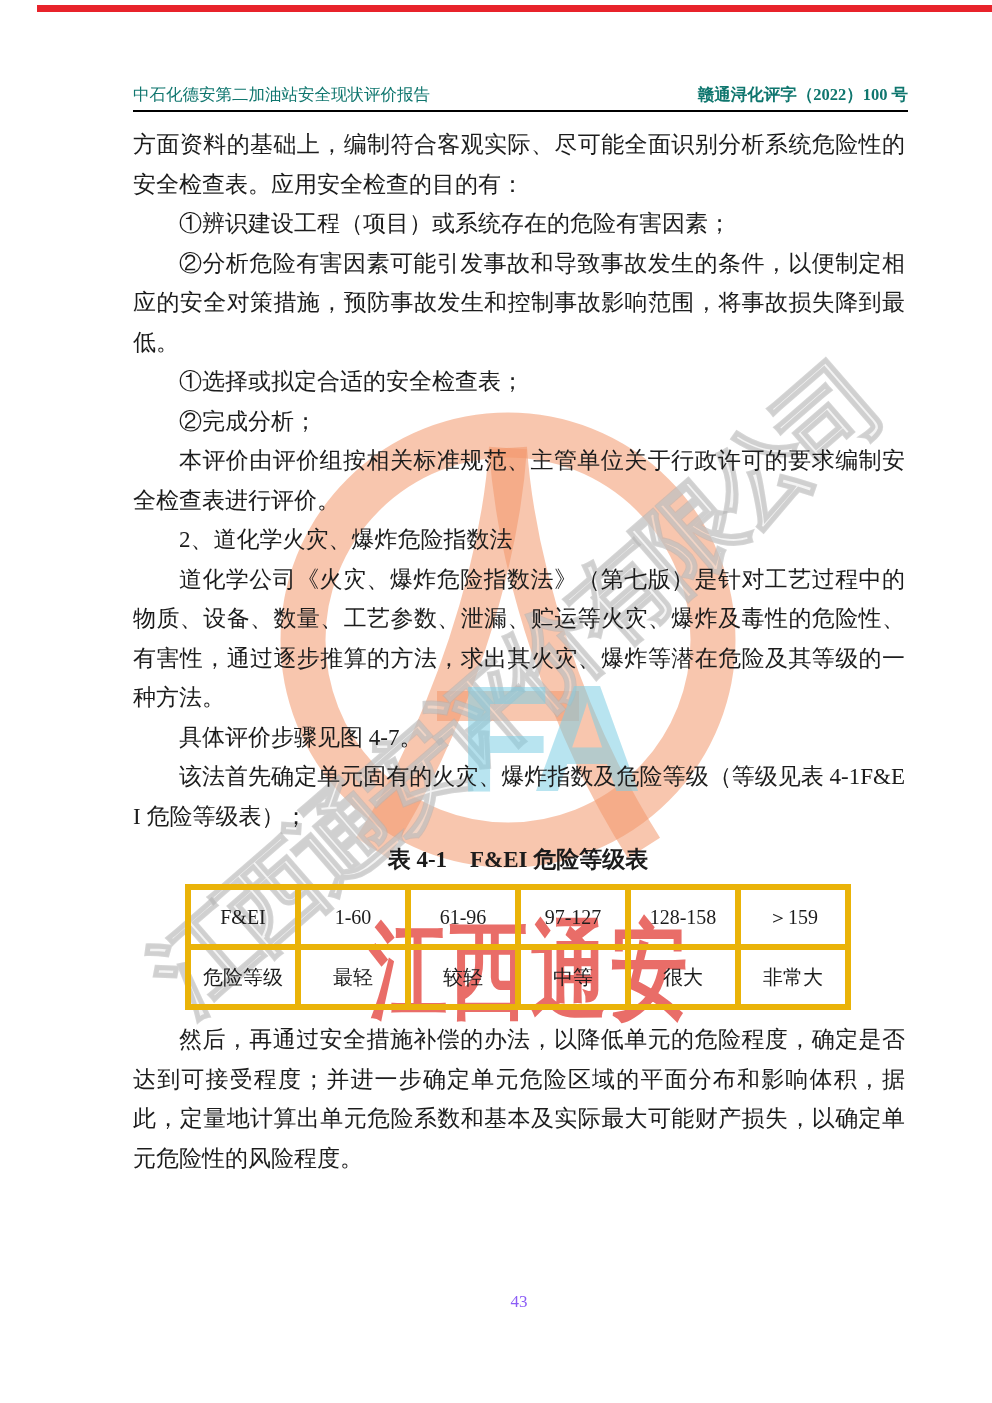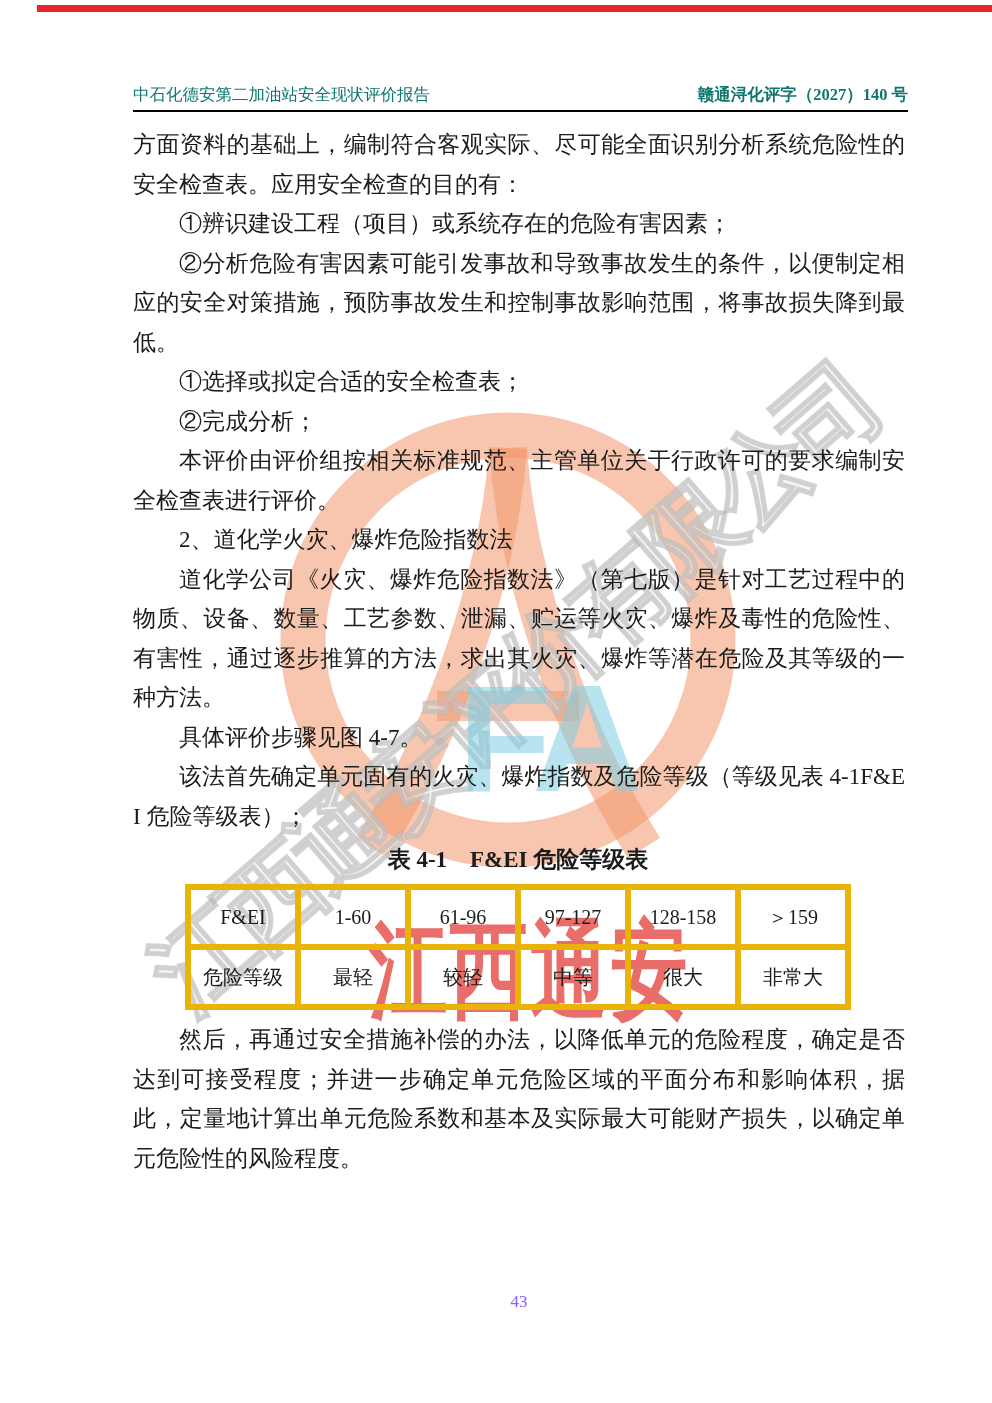--- a/index.html
+++ b/index.html
@@ -100,21 +100,21 @@
   </svg>
   <div class="wm-diagonal">江西通安评价有限公司</div>
   <div class="wm-blue">FA</div>
   <div class="wm-red">江西通安</div>
 </div>
 
 <div class="top-bar"></div>
 
 <div class="page-header">
   <span class="h-left">中石化德安第二加油站安全现状评价报告</span>
-  <span class="h-right">赣通浔化评字（2027）140 号</span>
+  <span class="h-right">赣通浔化评字（2022）100 号</span>
 </div>
 <div class="header-rule"></div>
 
 <div class="content">
   <p>方面资料的基础上，编制符合客观实际、尽可能全面识别分析系统危险性的安全检查表。应用安全检查的目的有：</p>
   <p class="indent">①辨识建设工程（项目）或系统存在的危险有害因素；</p>
   <p class="indent">②分析危险有害因素可能引发事故和导致事故发生的条件，以便制定相应的安全对策措施，预防事故发生和控制事故影响范围，将事故损失降到最低。</p>
   <p class="indent">①选择或拟定合适的安全检查表；</p>
   <p class="indent">②完成分析；</p>
   <p class="indent">本评价由评价组按相关标准规范、主管单位关于行政许可的要求编制安全检查表进行评价。</p>

